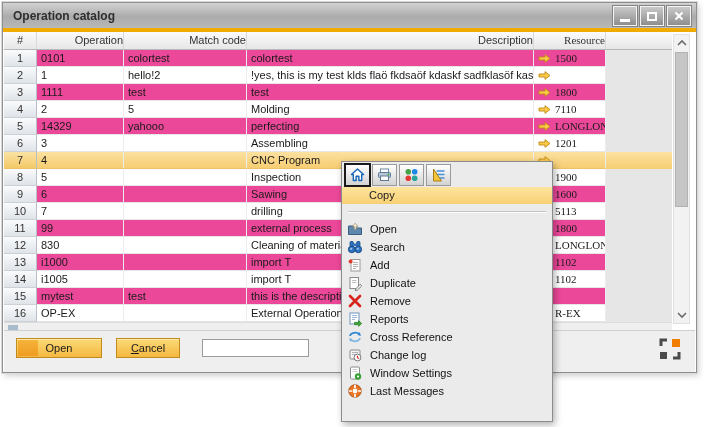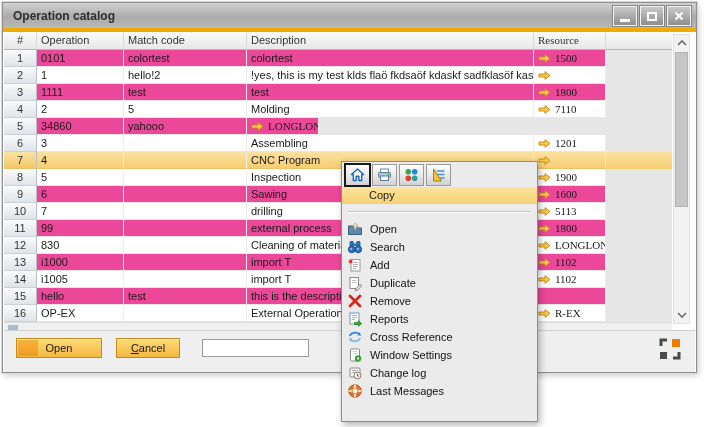--- a/index.html
+++ b/index.html
@@ -15,21 +15,21 @@
   .controls { position:absolute; right:5px; top:3px; display:flex; gap:3px; }
   .ctrl-btn { width:24px; height:20px; background:linear-gradient(#c9c9c9,#8e8e8e);
               border:1px solid #f4f4f4; box-shadow:0 0 0 1px #848484; display:flex; align-items:center; justify-content:center; }
   .glyph-min { width:10px; height:3px; background:#fff; margin-top:9px; }
   .glyph-max { width:10px; height:9px; border:2px solid #fff; }
   .goldline { position:absolute; left:0; right:0; top:25px; height:4px; background:#f0ab00; }
 
   
   .grid-header { position:absolute; left:1px; top:29px; width:668px; height:18px; display:flex;
                  background:linear-gradient(#fbfbfb,#e7e7e7); border-bottom:1px solid #b8b8b8; font-size:11px; color:#333; }
-  .grid-header .hc { line-height:17px; padding-left:4px; border-right:1px solid #d9d9d9; overflow:hidden; white-space:nowrap; }
+  .grid-header .hc { line-height:17px; padding-left:4px; border-right:1px solid #d9d9d9; overflow:hidden; white-space:nowrap;text-align:right; }
   .hc.c-num { width:33px; text-align:center; padding-left:0; }
   .c-op { width:87px; } .c-match { width:123px; } .c-desc { width:287px; } .c-res { width:72px;font-family:Liberation Serif, serif; } .c-fill { flex:1; border-right:none !important; }
 
   .grid-rows { position:absolute; left:1px; top:47px; width:668px; height:272px; }
   .row { display:flex; height:17px; font-size:11px; color:#1a1a1a; background:#ffffff; }
   .row.shade .cell { background:#ec4899; }
   .row .cell { line-height:16px; padding-left:4px; border-right:1px solid #ececec; border-bottom:1px solid #e6e6e6; overflow:hidden; white-space:nowrap; background:#fff; }
   .row .num-cell { width:33px; text-align:center; padding-left:0; background:linear-gradient(#fafbfc,#dfe4e9) !important;
                    border-right:1px solid #b9bfc6; border-bottom:1px solid #ccd1d7; color:#333; }
   .row .fill-cell { flex:1; background:#e6e6e6 !important; border-right:none; border-bottom:none; }
@@ -53,21 +53,21 @@
               display:flex; align-items:center; justify-content:center; cursor:default; }
   .btn-open { left:12px; width:86px; }
   .btn-open .accent { position:absolute; left:1px; top:1px; bottom:1px; width:20px; background:linear-gradient(#f6b33a,#ef9c22); }
   .btn-open .lbl { position:relative; }
   .btn-cancel { left:112px; width:64px; }
   .btn-cancel u { text-decoration:underline; }
   .filter-input { position:absolute; left:198px; top:8px; width:107px; height:18px; border:1px solid #9b9b9b; background:#fff; font-size:11px; padding:0 3px; font-family:"Liberation Sans",sans-serif; }
   .form-settings { position:absolute; right:13px; top:6px; width:24px; height:24px; }
 
   
-  .menu { position:absolute; left:341px; top:161px; width:197px; height:261px; background:#ebebeb;
+  .menu { position:absolute; left:341px; top:161px; width:212px; height:261px; background:#ebebeb;
           border:1px solid #8c8c8c; box-shadow:2px 3px 7px rgba(0,0,0,.30); }
   .menu-toolbar { position:absolute; left:3px; top:2px; display:flex; gap:2px; }
   .tool-btn { width:25px; height:22px; background:linear-gradient(#ffffff,#d3d3d3); border:1px solid #9a9a9a;
               display:flex; align-items:center; justify-content:center; }
   .tool-btn.focused { border:1px solid #1a1a1a; box-shadow:0 0 0 1px #1a1a1a; }
   .menu-copy { position:absolute; left:0; right:0; top:25px; height:17px; background:linear-gradient(#fde49e,#f7d074);
                font-size:11px; color:#1a1a1a; line-height:17px; padding-left:27px; }
   .menu-sep { position:absolute; left:6px; right:6px; top:49px; height:2px; border-top:1px solid #c3c3c3; border-bottom:1px solid #ffffff; }
   .menu-items { position:absolute; left:0; right:0; top:58px; }
   .menu-item { height:18px; display:flex; align-items:center; padding-left:5px; gap:7px; font-size:11px; color:#111; }
@@ -164,22 +164,23 @@
             <svg width="13" height="11" viewBox="0 0 13 11">
               <path d="M1 4 h6 V1.6 L12 5.5 7 9.4 V7 H1 Z" fill="#fac945" stroke="#c08a18" stroke-width="0.9"></path>
             </svg>
           </span>
       <span>7110</span>
     </div>
     <div class="cell fill-cell"></div>
   </div>
       <div class="row shade">
     <div class="cell num-cell">5</div>
-    <div class="cell c-op">34860</div>
+    <div class="cell c-op">14329</div>
     <div class="cell c-match">yahooo</div>
+    <div class="cell c-desc">perfecting</div>
     <div class="cell c-res res-cell">
       <span class="ic arrow-slot">
             <svg width="13" height="11" viewBox="0 0 13 11">
               <path d="M1 4 h6 V1.6 L12 5.5 7 9.4 V7 H1 Z" fill="#fac945" stroke="#c08a18" stroke-width="0.9"></path>
             </svg>
           </span>
       <span>LONGLONG</span>
     </div>
     <div class="cell fill-cell"></div>
   </div>
@@ -313,21 +314,21 @@
             <svg width="13" height="11" viewBox="0 0 13 11">
               <path d="M1 4 h6 V1.6 L12 5.5 7 9.4 V7 H1 Z" fill="#fac945" stroke="#c08a18" stroke-width="0.9"></path>
             </svg>
           </span>
       <span>1102</span>
     </div>
     <div class="cell fill-cell"></div>
   </div>
       <div class="row shade">
     <div class="cell num-cell">15</div>
-    <div class="cell c-op">hello</div>
+    <div class="cell c-op">mytest</div>
     <div class="cell c-match">test</div>
     <div class="cell c-desc">this is the description</div>
     <div class="cell c-res res-cell">
       <span class="ic arrow-slot" style="visibility: hidden;"></span>
       <span></span>
     </div>
     <div class="cell fill-cell"></div>
   </div>
       <div class="row">
     <div class="cell num-cell">16</div>
@@ -497,42 +498,42 @@
             <polygon points="13.9,6.9 12.8,3.1 10.5,5.9" fill="#2f86d6"></polygon>
             <path d="M13 9 C12.5 12.5 6 13.5 3.5 10.5" stroke="#7db4e0" stroke-width="1.7" fill="none"></path>
             <polygon points="2.1,9.1 3.2,12.9 5.5,10.1" fill="#7db4e0"></polygon>
           </svg>
         </span>
     <span>Cross Reference</span>
   </div>
       <div class="menu-item">
     <span class="ic icon-slot">
           <svg width="16" height="16" viewBox="0 0 16 16">
+            <rect x="3" y="3" width="10" height="9" rx="1" fill="#f4f4f4" stroke="#8a8a8a"></rect>
+            <path d="M5 5.5 h6 M5 7.5 h6" stroke="#b0b0b0"></path>
+            <circle cx="10.5" cy="10.5" r="3.4" fill="#fff" stroke="#777"></circle>
+            <path d="M10.5 8.7 v1.9 l1.5 .9" stroke="#d9261c" fill="none" stroke-width="1.1"></path>
+          </svg>
+        </span>
+    <span>Change log</span>
+  </div>
+      <div class="menu-item">
+    <span class="ic icon-slot">
+          <svg width="16" height="16" viewBox="0 0 16 16">
             <rect x="3.5" y="2" width="9" height="12" rx="1" fill="#fff" stroke="#8a8a8a"></rect>
             <path d="M5.5 4.5 h5 M5.5 6.5 h5" stroke="#d0d0d0"></path>
             <circle cx="11" cy="11.5" r="3.2" fill="#3aa335"></circle>
             <circle cx="11" cy="11.5" r="1.1" fill="#fff"></circle>
           </svg>
         </span>
     <span>Window Settings</span>
   </div>
       <div class="menu-item">
     <span class="ic icon-slot">
           <svg width="16" height="16" viewBox="0 0 16 16">
-            <rect x="3" y="3" width="10" height="9" rx="1" fill="#f4f4f4" stroke="#8a8a8a"></rect>
-            <path d="M5 5.5 h6 M5 7.5 h6" stroke="#b0b0b0"></path>
-            <circle cx="10.5" cy="10.5" r="3.4" fill="#fff" stroke="#777"></circle>
-            <path d="M10.5 8.7 v1.9 l1.5 .9" stroke="#d9261c" fill="none" stroke-width="1.1"></path>
-          </svg>
-        </span>
-    <span>Change log</span>
-  </div>
-      <div class="menu-item">
-    <span class="ic icon-slot">
-          <svg width="16" height="16" viewBox="0 0 16 16">
             <circle cx="8" cy="8" r="6.2" fill="#ed7423" stroke="#a84e12"></circle>
             <circle cx="8" cy="8" r="2.4" fill="#fff"></circle>
             <path d="M8 1.8 v3.1 M8 11.1 v3.1 M1.8 8 h3.1 M11.1 8 h3.1" stroke="#fff" stroke-width="1.7"></path>
           </svg>
         </span>
     <span>Last Messages</span>
   </div>
     </div>
 </div>
 

